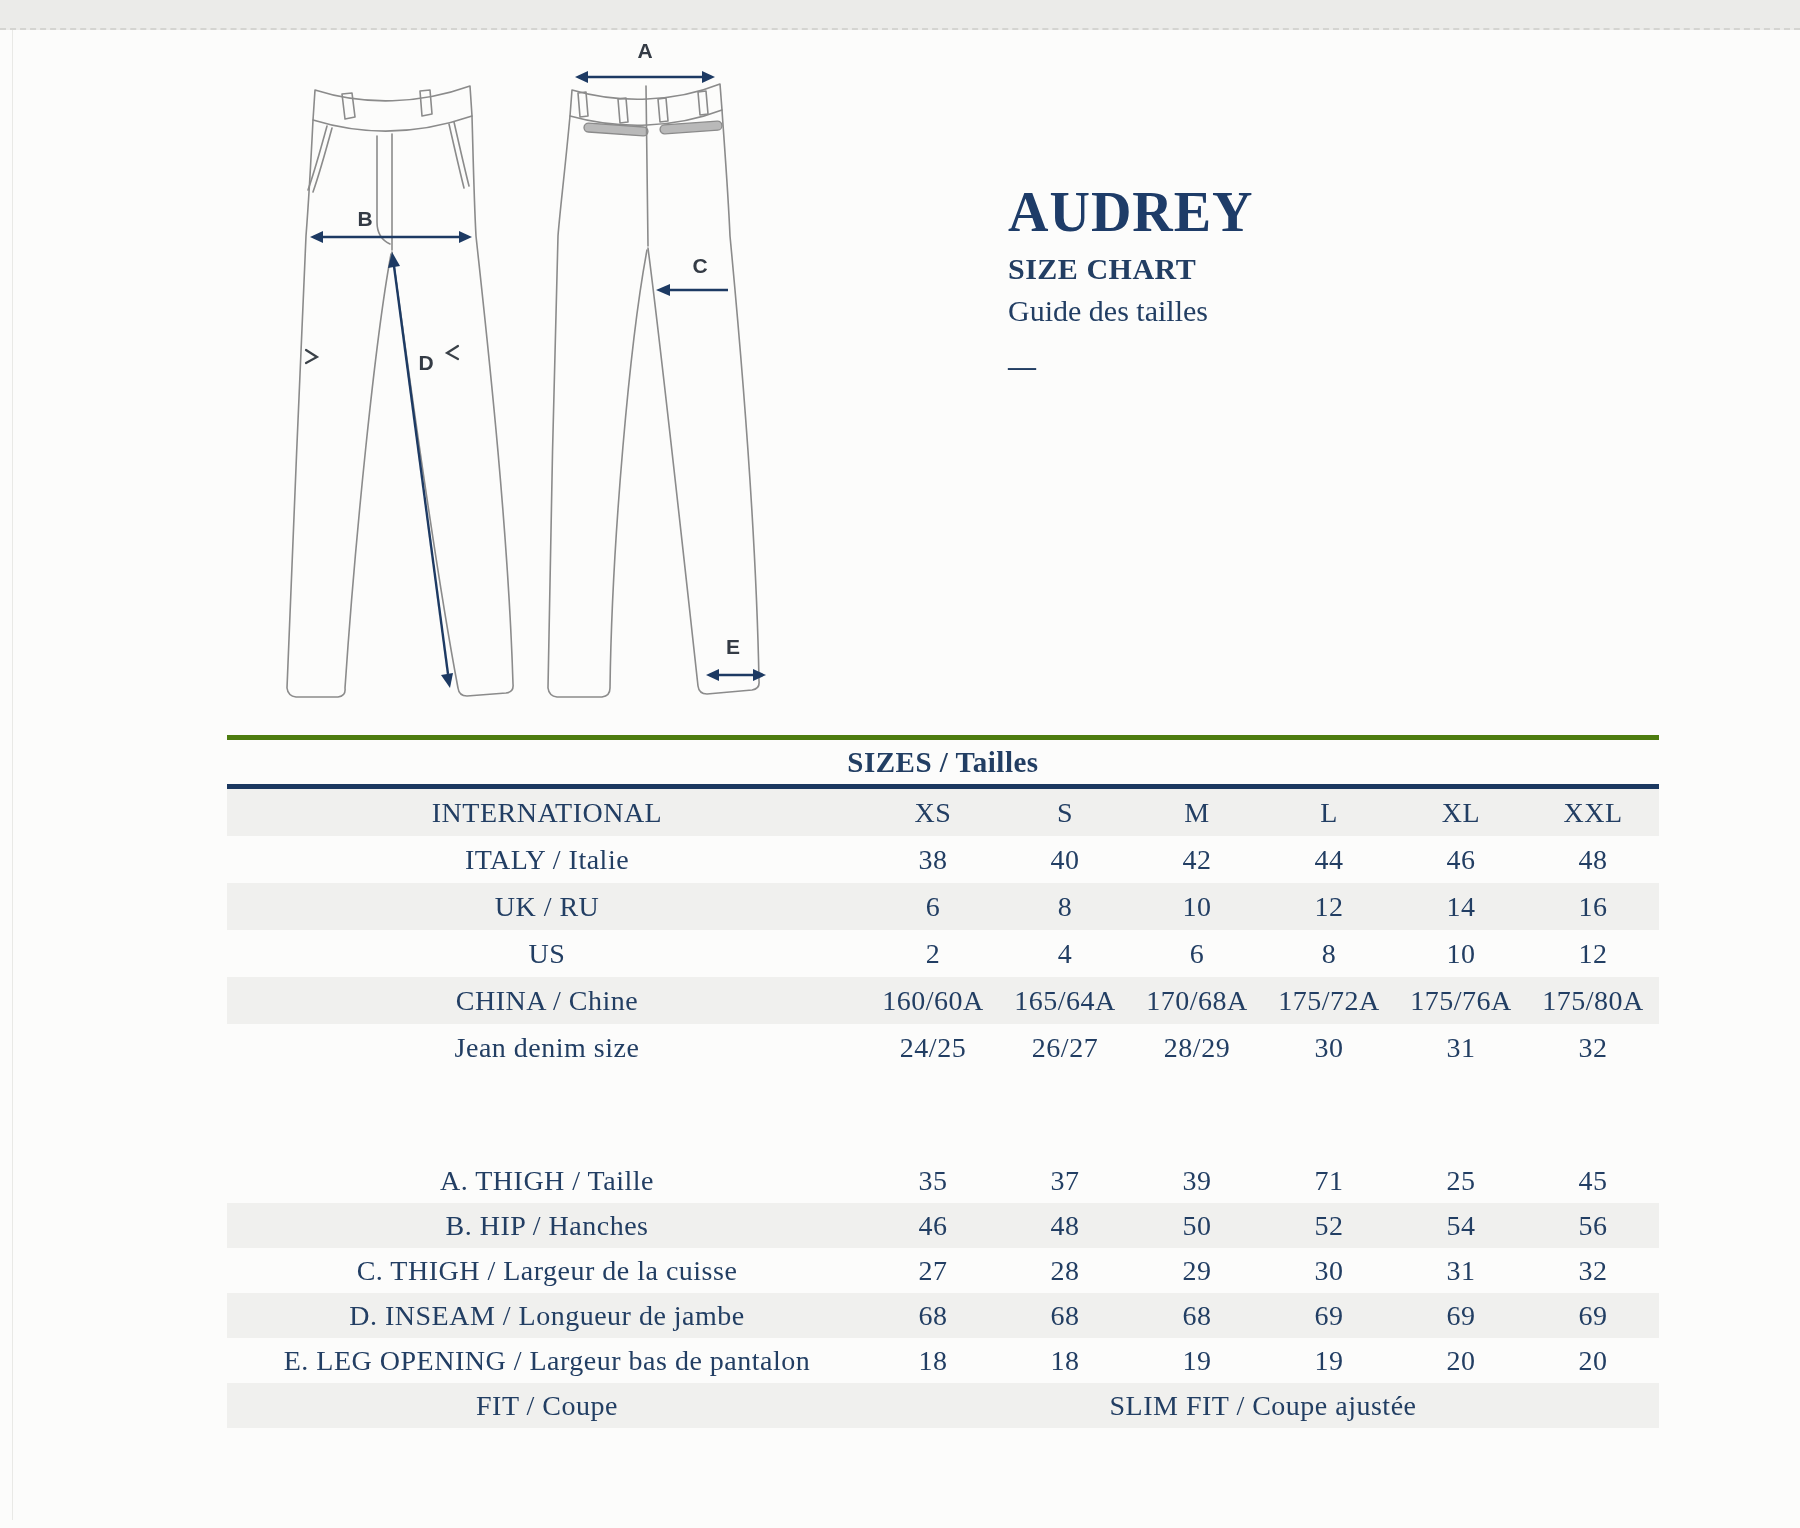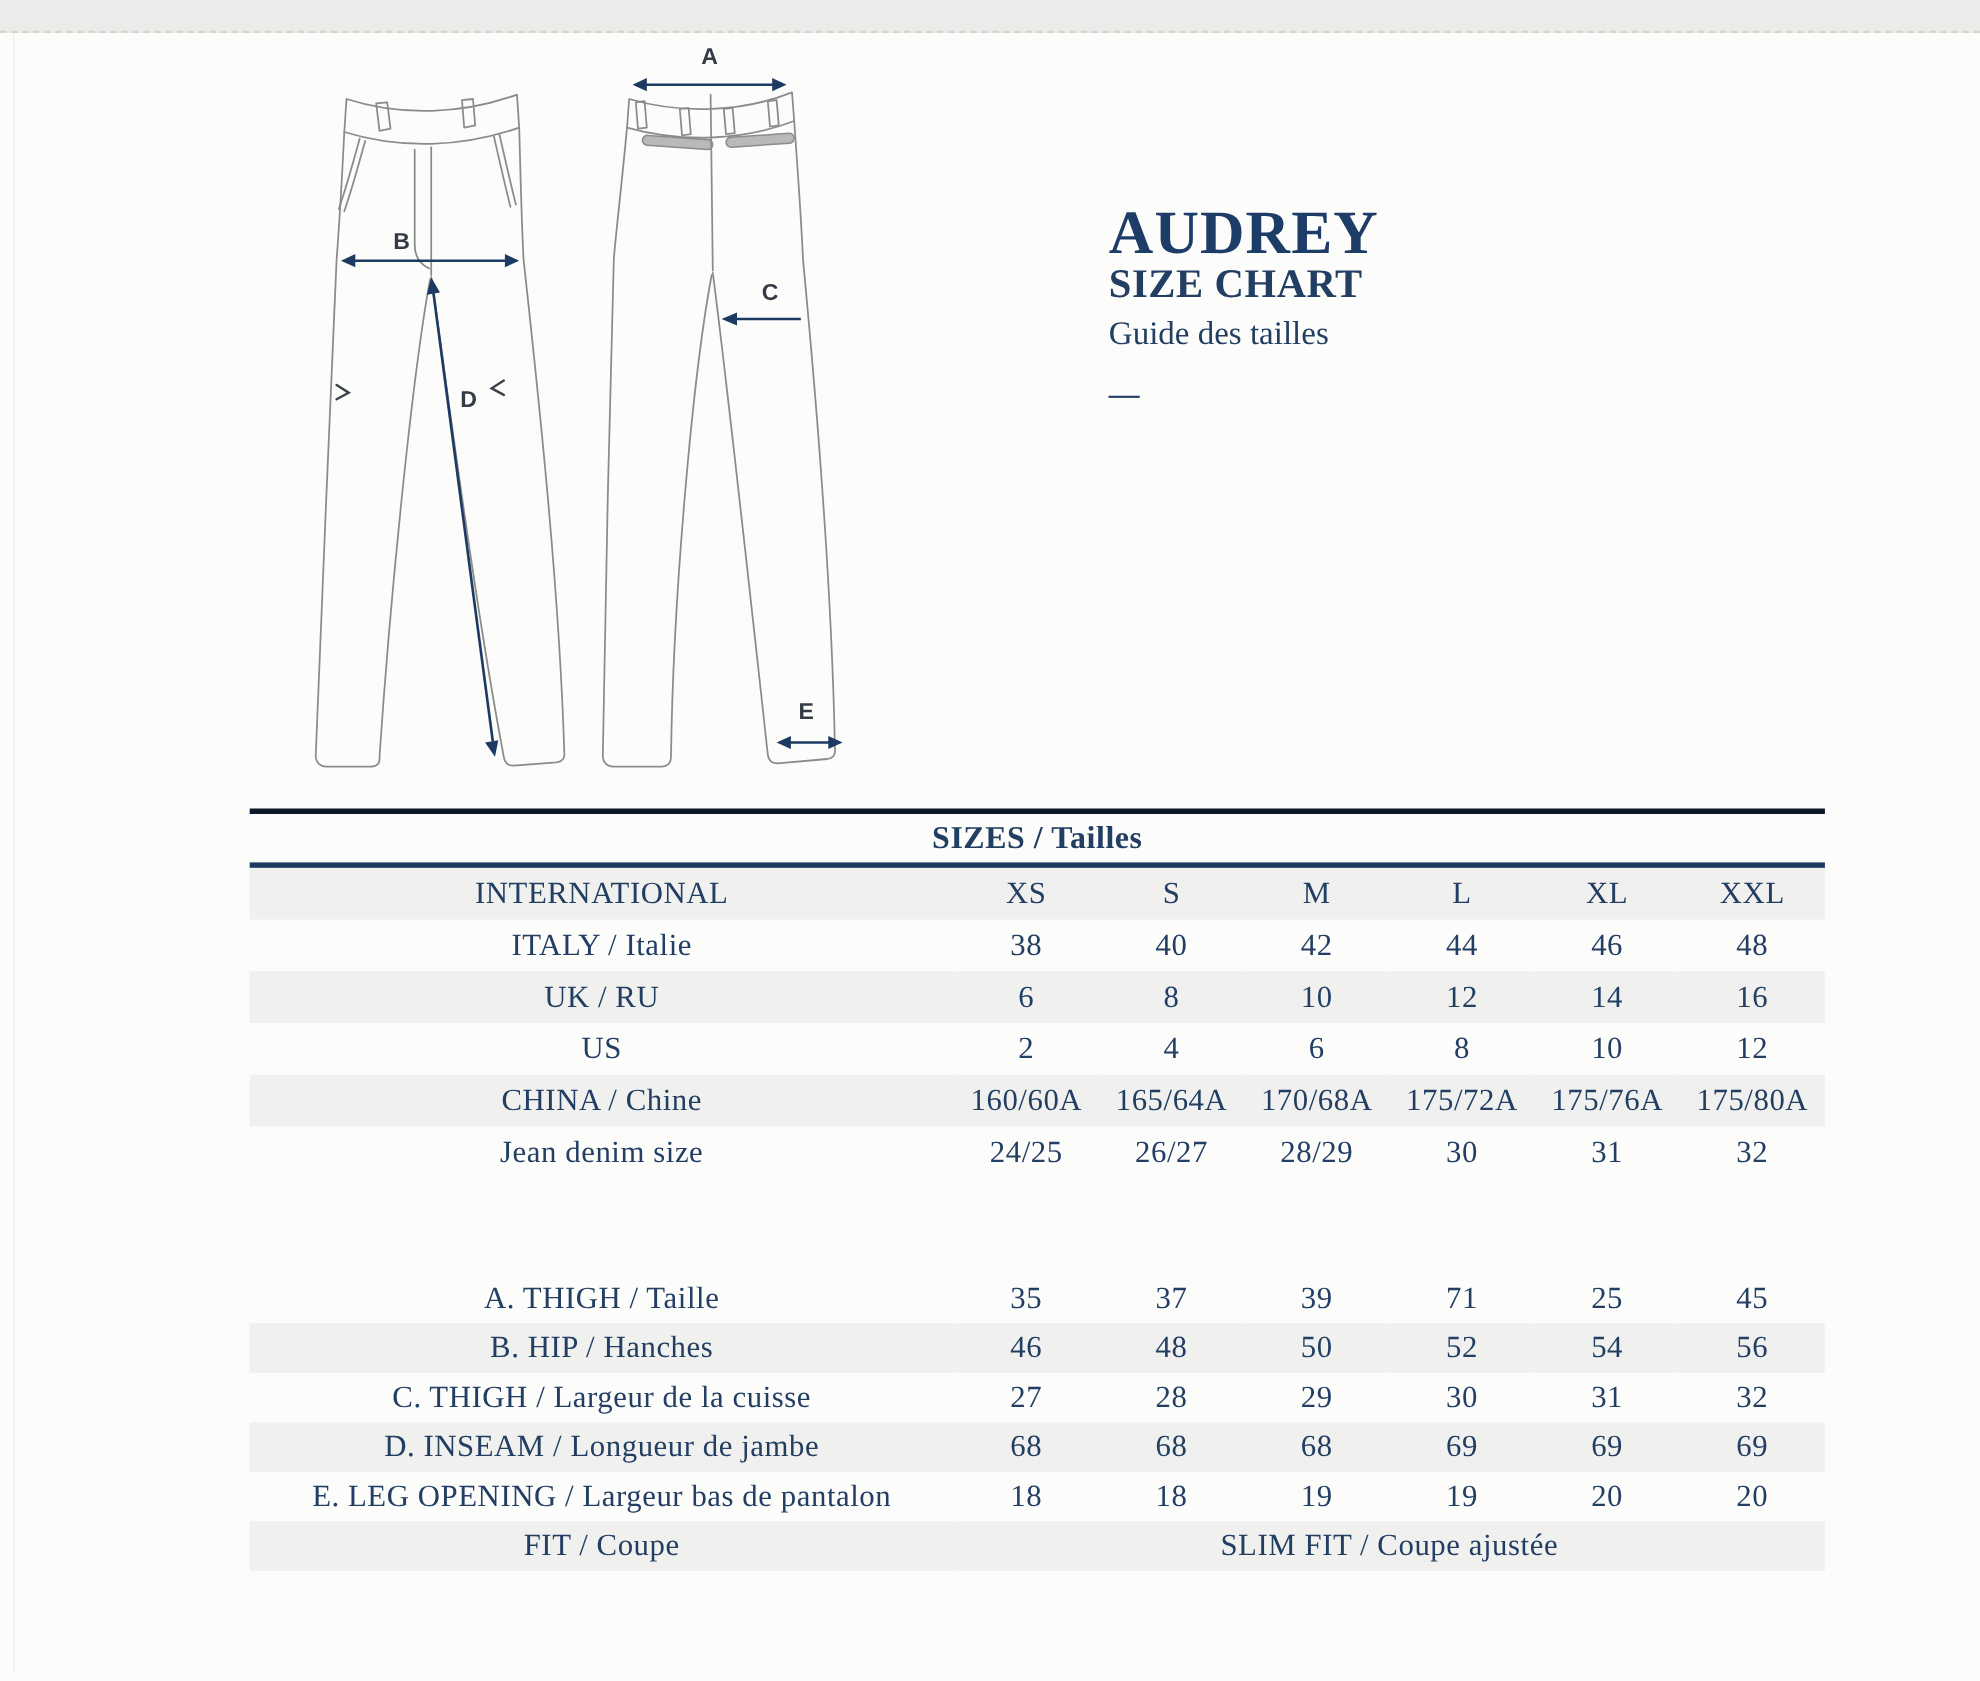--- a/index.html
+++ b/index.html
@@ -17,34 +17,34 @@
   .left-edge{
     position:absolute;left:12px;top:30px;width:1px;height:1490px;
     background:#e9e9e6;
   }
   
   .title-block{position:absolute;left:1008px;top:184px;}
   .title-block .brand{
     font-size:56px;font-weight:bold;letter-spacing:1px;color:#1e3c68;line-height:1;
   }
   .title-block .subtitle{
-    font-size:37px;font-weight:bold;letter-spacing:0.5px;line-height:1;
+    font-size:30px;font-weight:bold;letter-spacing:0.5px;margin-top:14px;line-height:1;
   }
   .title-block .subtitle-fr{
     font-size:30px;margin-top:12px;line-height:1;
   }
   .title-block .divider{
     font-size:28px;font-weight:bold;margin-top:26px;line-height:1;
   }
   
   .tbl-block{position:absolute;left:227px;width:1432px;}
   .sizes-block{top:735px;}
   .meas-block{top:1158px;}
   .tbl-header{
-    border-top:5px solid #0f172a;border-bottom:5px solid #1b3860;
+    border-top:5px solid #4d7c0f;border-bottom:5px solid #1b3860;
     height:44px;line-height:44px;text-align:center;
     font-size:29px;font-weight:bold;letter-spacing:0.5px;
   }
   table{border-collapse:collapse;table-layout:fixed;width:1432px;}
   col.c-label{width:640px;}
   col.c-val{width:132px;}
   td{
     text-align:center;vertical-align:middle;
     font-size:28px;letter-spacing:0.5px;color:#223e63;
     padding:0;white-space:nowrap;

